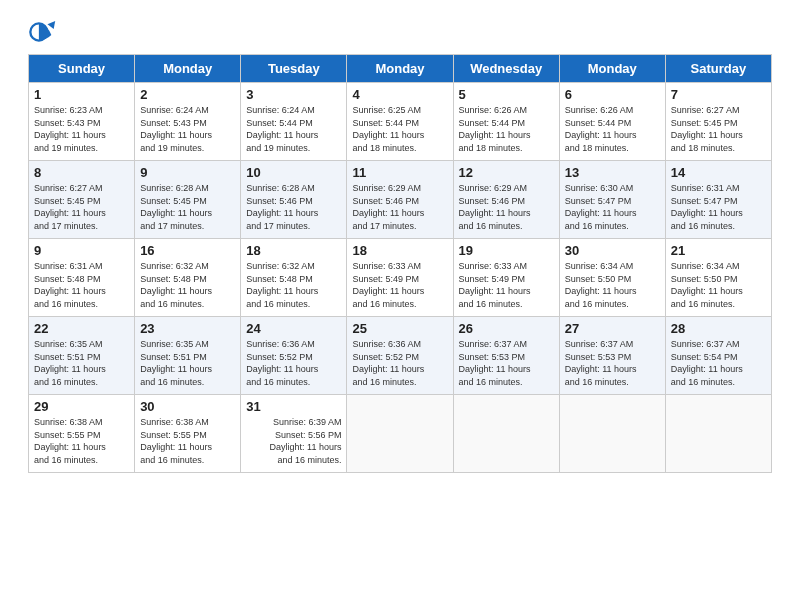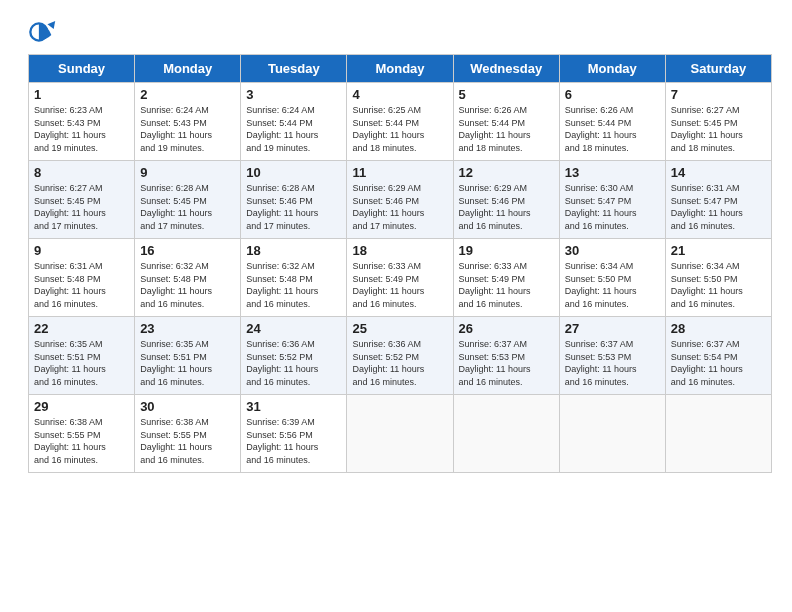--- a/index.html
+++ b/index.html
@@ -351,21 +351,21 @@
           </td>
           <td>
             <span class="day-num">30</span>
             <div class="day-info" style="white-space: pre-line;">Sunrise: 6:38 AM
 Sunset: 5:55 PM
 Daylight: 11 hours
 and 16 minutes.</div>
           </td>
           <td>
             <span class="day-num">31</span>
-            <div class="day-info" style="white-space: pre-line;">Sunrise: 6:39 AM
+            <div class="day-info" style="white-space: pre-line; text-align: right;">Sunrise: 6:39 AM
 Sunset: 5:56 PM
 Daylight: 11 hours
 and 16 minutes.</div>
           </td>
           <td class="empty"></td>
           <td class="empty"></td>
           <td class="empty"></td>
           <td class="empty"></td>
         </tr>
       </tbody>

